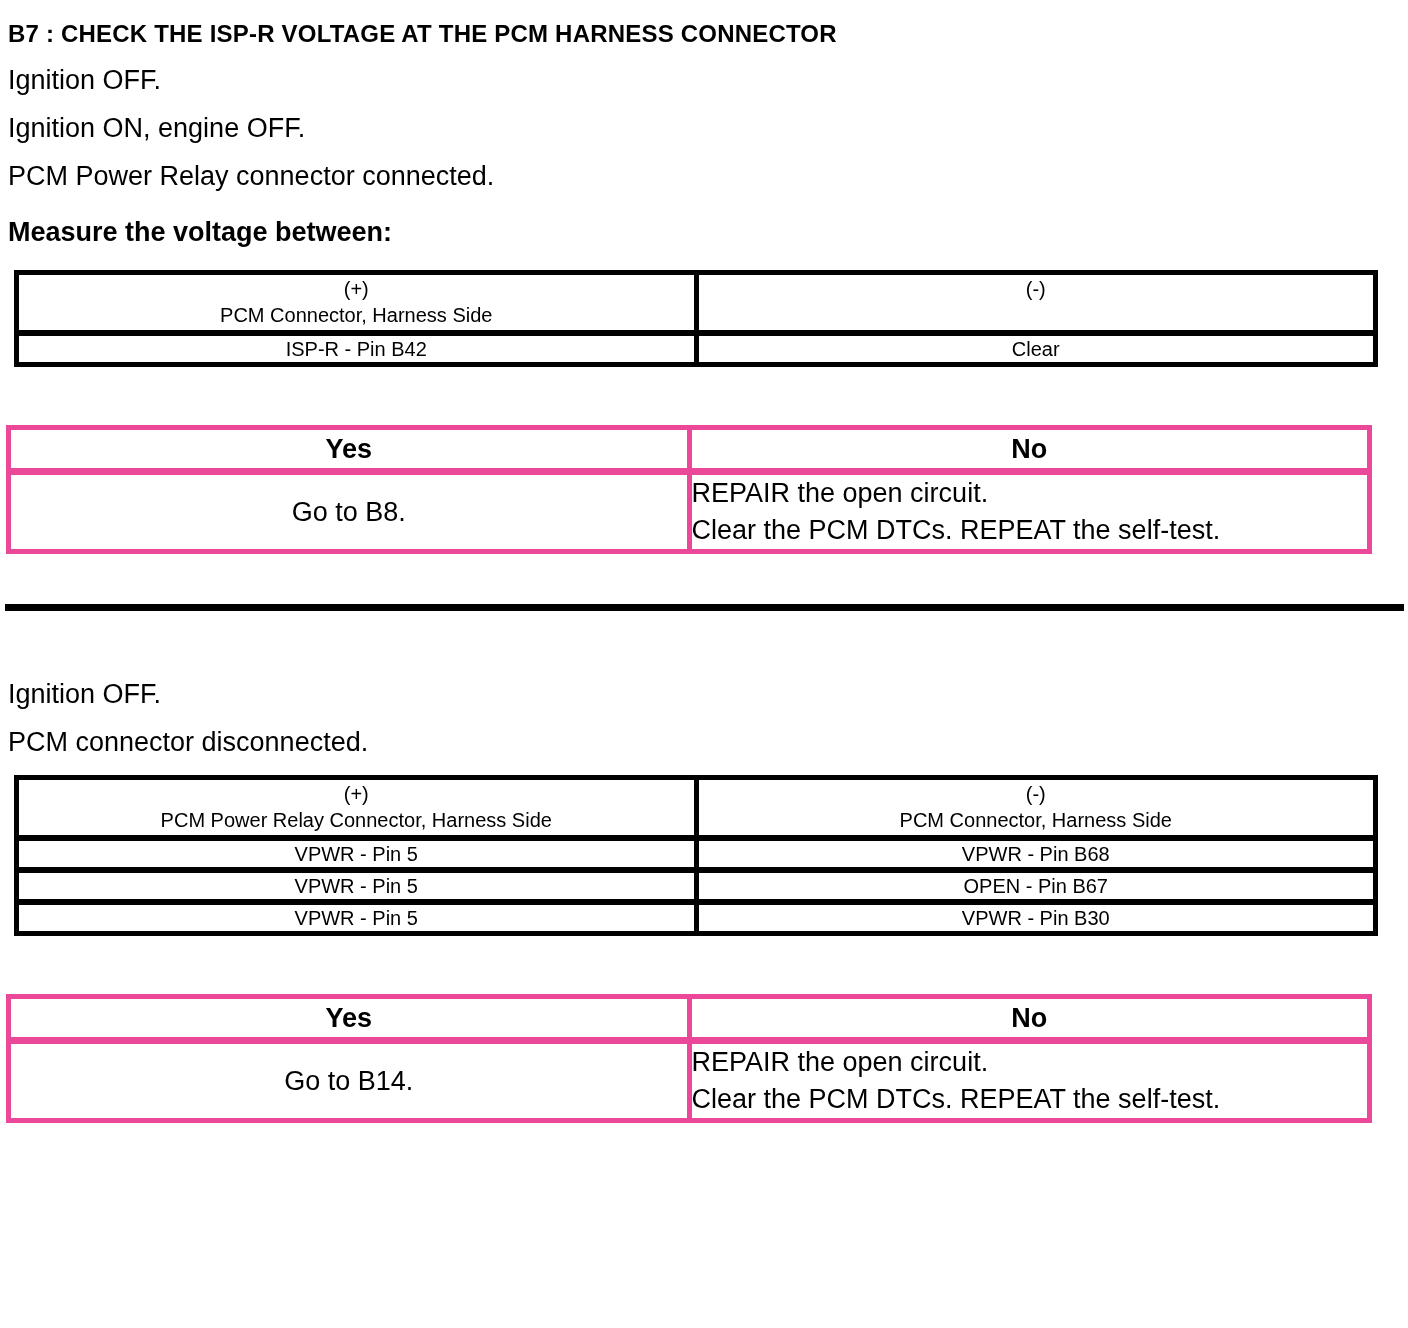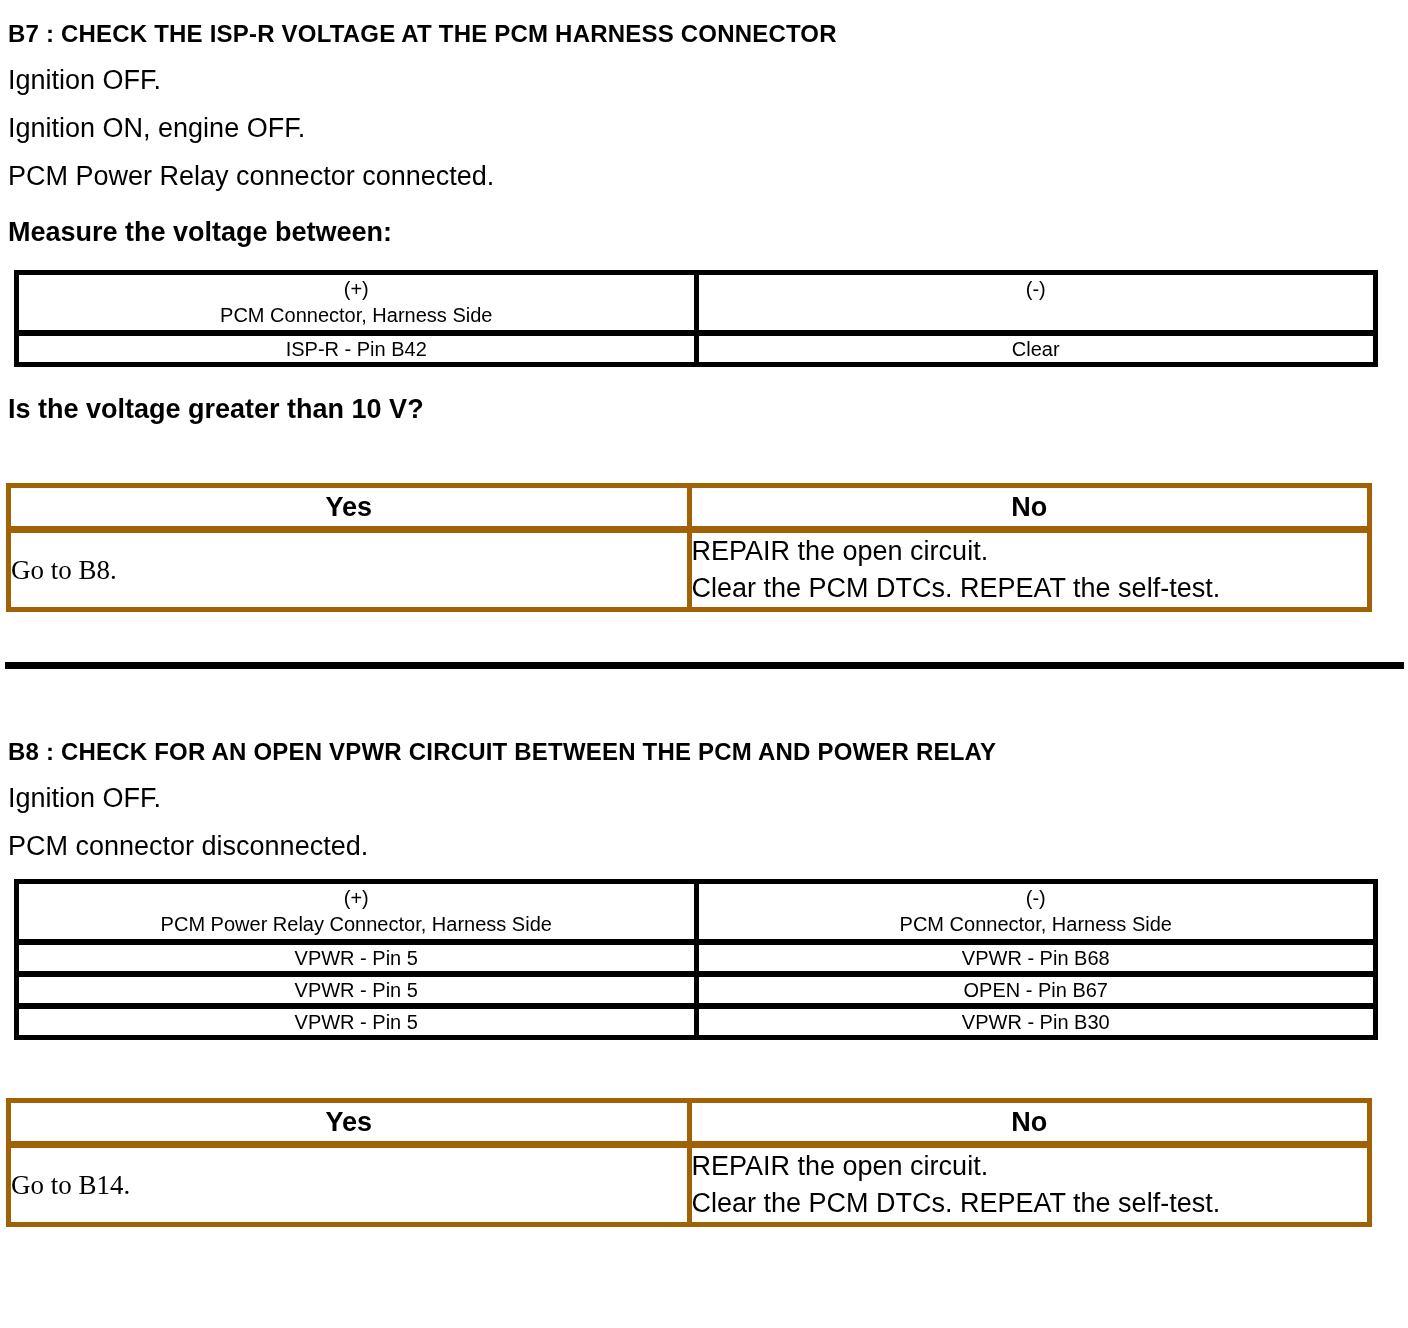--- a/index.html
+++ b/index.html
@@ -41,27 +41,27 @@
     margin: 27px 0 0 0;
   }
 
   
   table.d-table {
     border-collapse: collapse; table-layout: fixed;
     width: 1366px; margin: 58px 0 0 -2px;
     font-size: 27px;
   }
   table.d-table th, table.d-table td {
-    border: 5px solid #a16207; padding: 0; vertical-align: middle; overflow: hidden;
+    border: 5px solid #ec4899; padding: 0; vertical-align: middle; overflow: hidden;
   }
   table.d-table th {
     font-weight: bold; text-align: center; height: 38px; line-height: 36px;
   }
   table.d-table td { border-top-width: 7px; height: 72px; }
-  td.yes-cell { line-height: 34px; font-family: Liberation Serif, serif; }
+  td.yes-cell { text-align: center; line-height: 34px; }
   td.no-cell  { text-align: left; padding: 1px 2px 3px 4px; }
   .no-line { line-height: 37px; white-space: nowrap; }
 
   .divider {
     height: 7px; background: #000000; border: none;
     width: 1399px; margin: 50px 0 0 -3px;
   }
   .section-b8 { margin-top: 68px; }
 </style>
 </head>
@@ -90,21 +90,20 @@
           <div class="hdr-label"></div>
         </th>
       </tr>
       <tr>
         <td>ISP-R - Pin B42</td>
         <td>Clear</td>
       </tr>
     </tbody>
       </table>
 
-    <p class="question">Is the voltage greater than 10 V?</p>
 
     <table class="d-table">
       <tbody>
           <tr>
         <th>Yes</th>
         <th>No</th>
       </tr>
       <tr>
         <td class="yes-cell">Go to B8.</td>
         <td class="no-cell">
@@ -112,21 +111,20 @@
           <div class="no-line">Clear the PCM DTCs. REPEAT the self-test.</div>
         </td>
       </tr>
     </tbody>
       </table>
   </section>
 
   <div class="divider"></div>
 
   <section class="section-b8">
-    <h2 class="section-title">B8 : CHECK FOR AN OPEN VPWR CIRCUIT BETWEEN THE PCM AND POWER RELAY</h2>
 
     <p class="step">Ignition OFF.</p>
     <p class="step">PCM connector disconnected.</p>
 
 
     <table class="m-table">
       <tbody>
           <tr>
         <th>
           <div class="hdr-sign">(+)</div>

